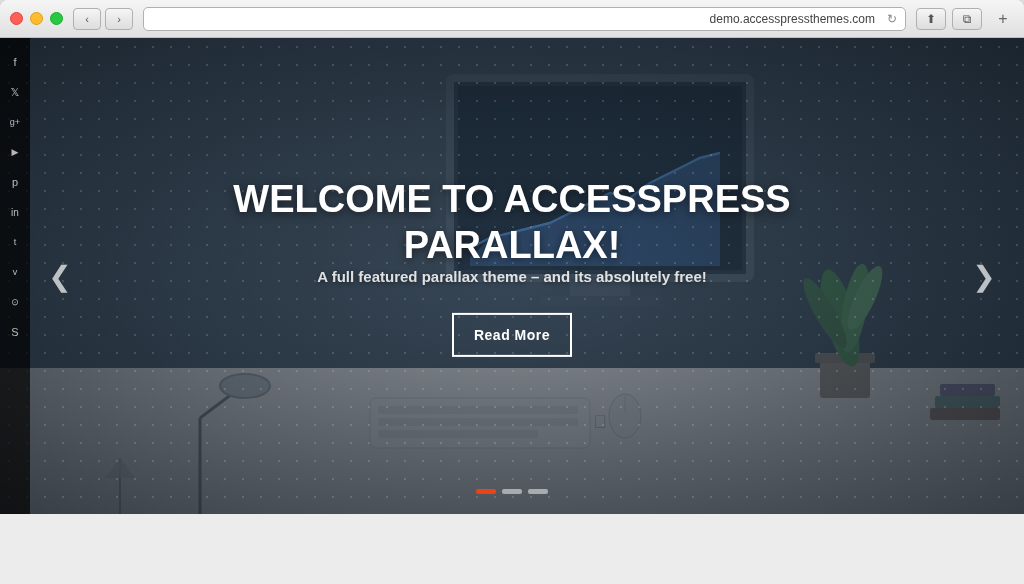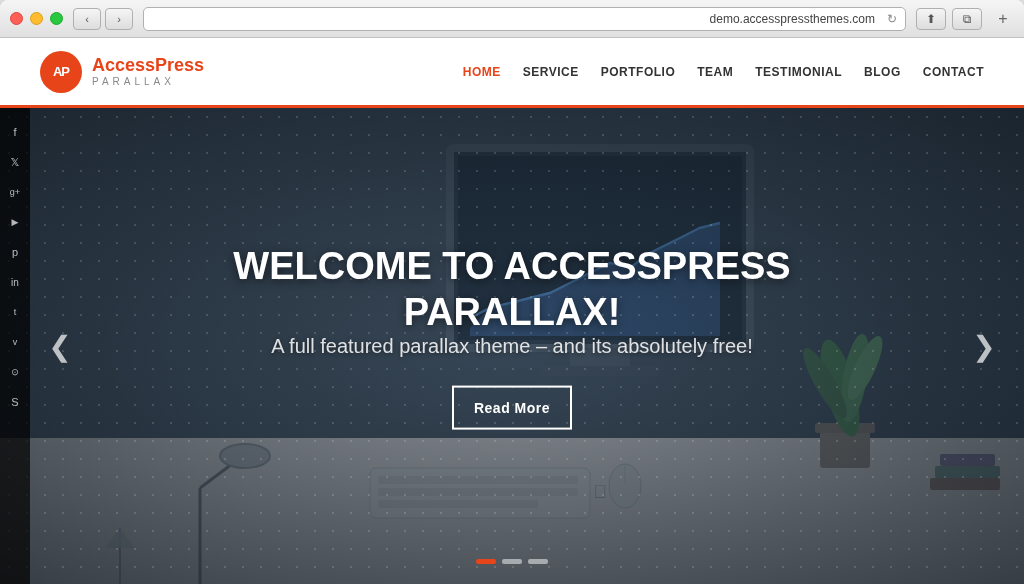--- a/index.html
+++ b/index.html
@@ -247,24 +247,25 @@
     .hero-title {
       font-size: 38px;
       font-weight: 800;
       color: white;
       text-shadow: 0 2px 8px rgba(0,0,0,0.5);
       line-height: 1.2;
       margin-bottom: 0;
       text-transform: uppercase;
     }
     .hero-subtitle {
-      font-size: 20px;
+      font-size: 15px;
       color: rgba(255,255,255,0.85);
       margin-bottom: 28px;
       text-shadow: 0 1px 4px rgba(0,0,0,0.5);
+      font-weight: bold;
     }
     .hero-btn {
       display: inline-block;
       padding: 12px 20px;
       border: 2px solid white;
       color: white;
       font-size: 14px;
       font-weight: 600;
       cursor: pointer;
       background: transparent;
@@ -312,38 +313,20 @@
     </div>
     <div class="browser-actions">
       <div class="action-btn">⬆</div>
       <div class="action-btn">⧉</div>
       <div class="plus-btn">+</div>
     </div>
   </div>
 
   <div class="website">
 
-    <div class="site-header">
-      <div class="logo-area">
-        <div class="logo-icon">AP</div>
-        <div class="logo-text">
-          <span class="logo-name">AccessPress</span>
-          <span class="logo-sub">PARALLAX</span>
-        </div>
-      </div>
-      <nav class="site-nav">
-        <a class="nav-item active">HOME</a>
-        <a class="nav-item">SERVICE</a>
-        <a class="nav-item">PORTFOLIO</a>
-        <a class="nav-item">TEAM</a>
-        <a class="nav-item">TESTIMONIAL</a>
-        <a class="nav-item">BLOG</a>
-        <a class="nav-item">CONTACT</a>
-      </nav>
-    </div>
 
     <div class="hero">
 
       <div class="hero-scene">
 
         <svg width="100%" height="100%" xmlns="http://www.w3.org/2000/svg" style="position:absolute;inset:0;z-index:0;">
 
           <defs>
             <linearGradient id="bgGrad" x1="0%" y1="0%" x2="100%" y2="100%">
               <stop offset="0%" style="stop-color:#3a4550;stop-opacity:1"></stop>

